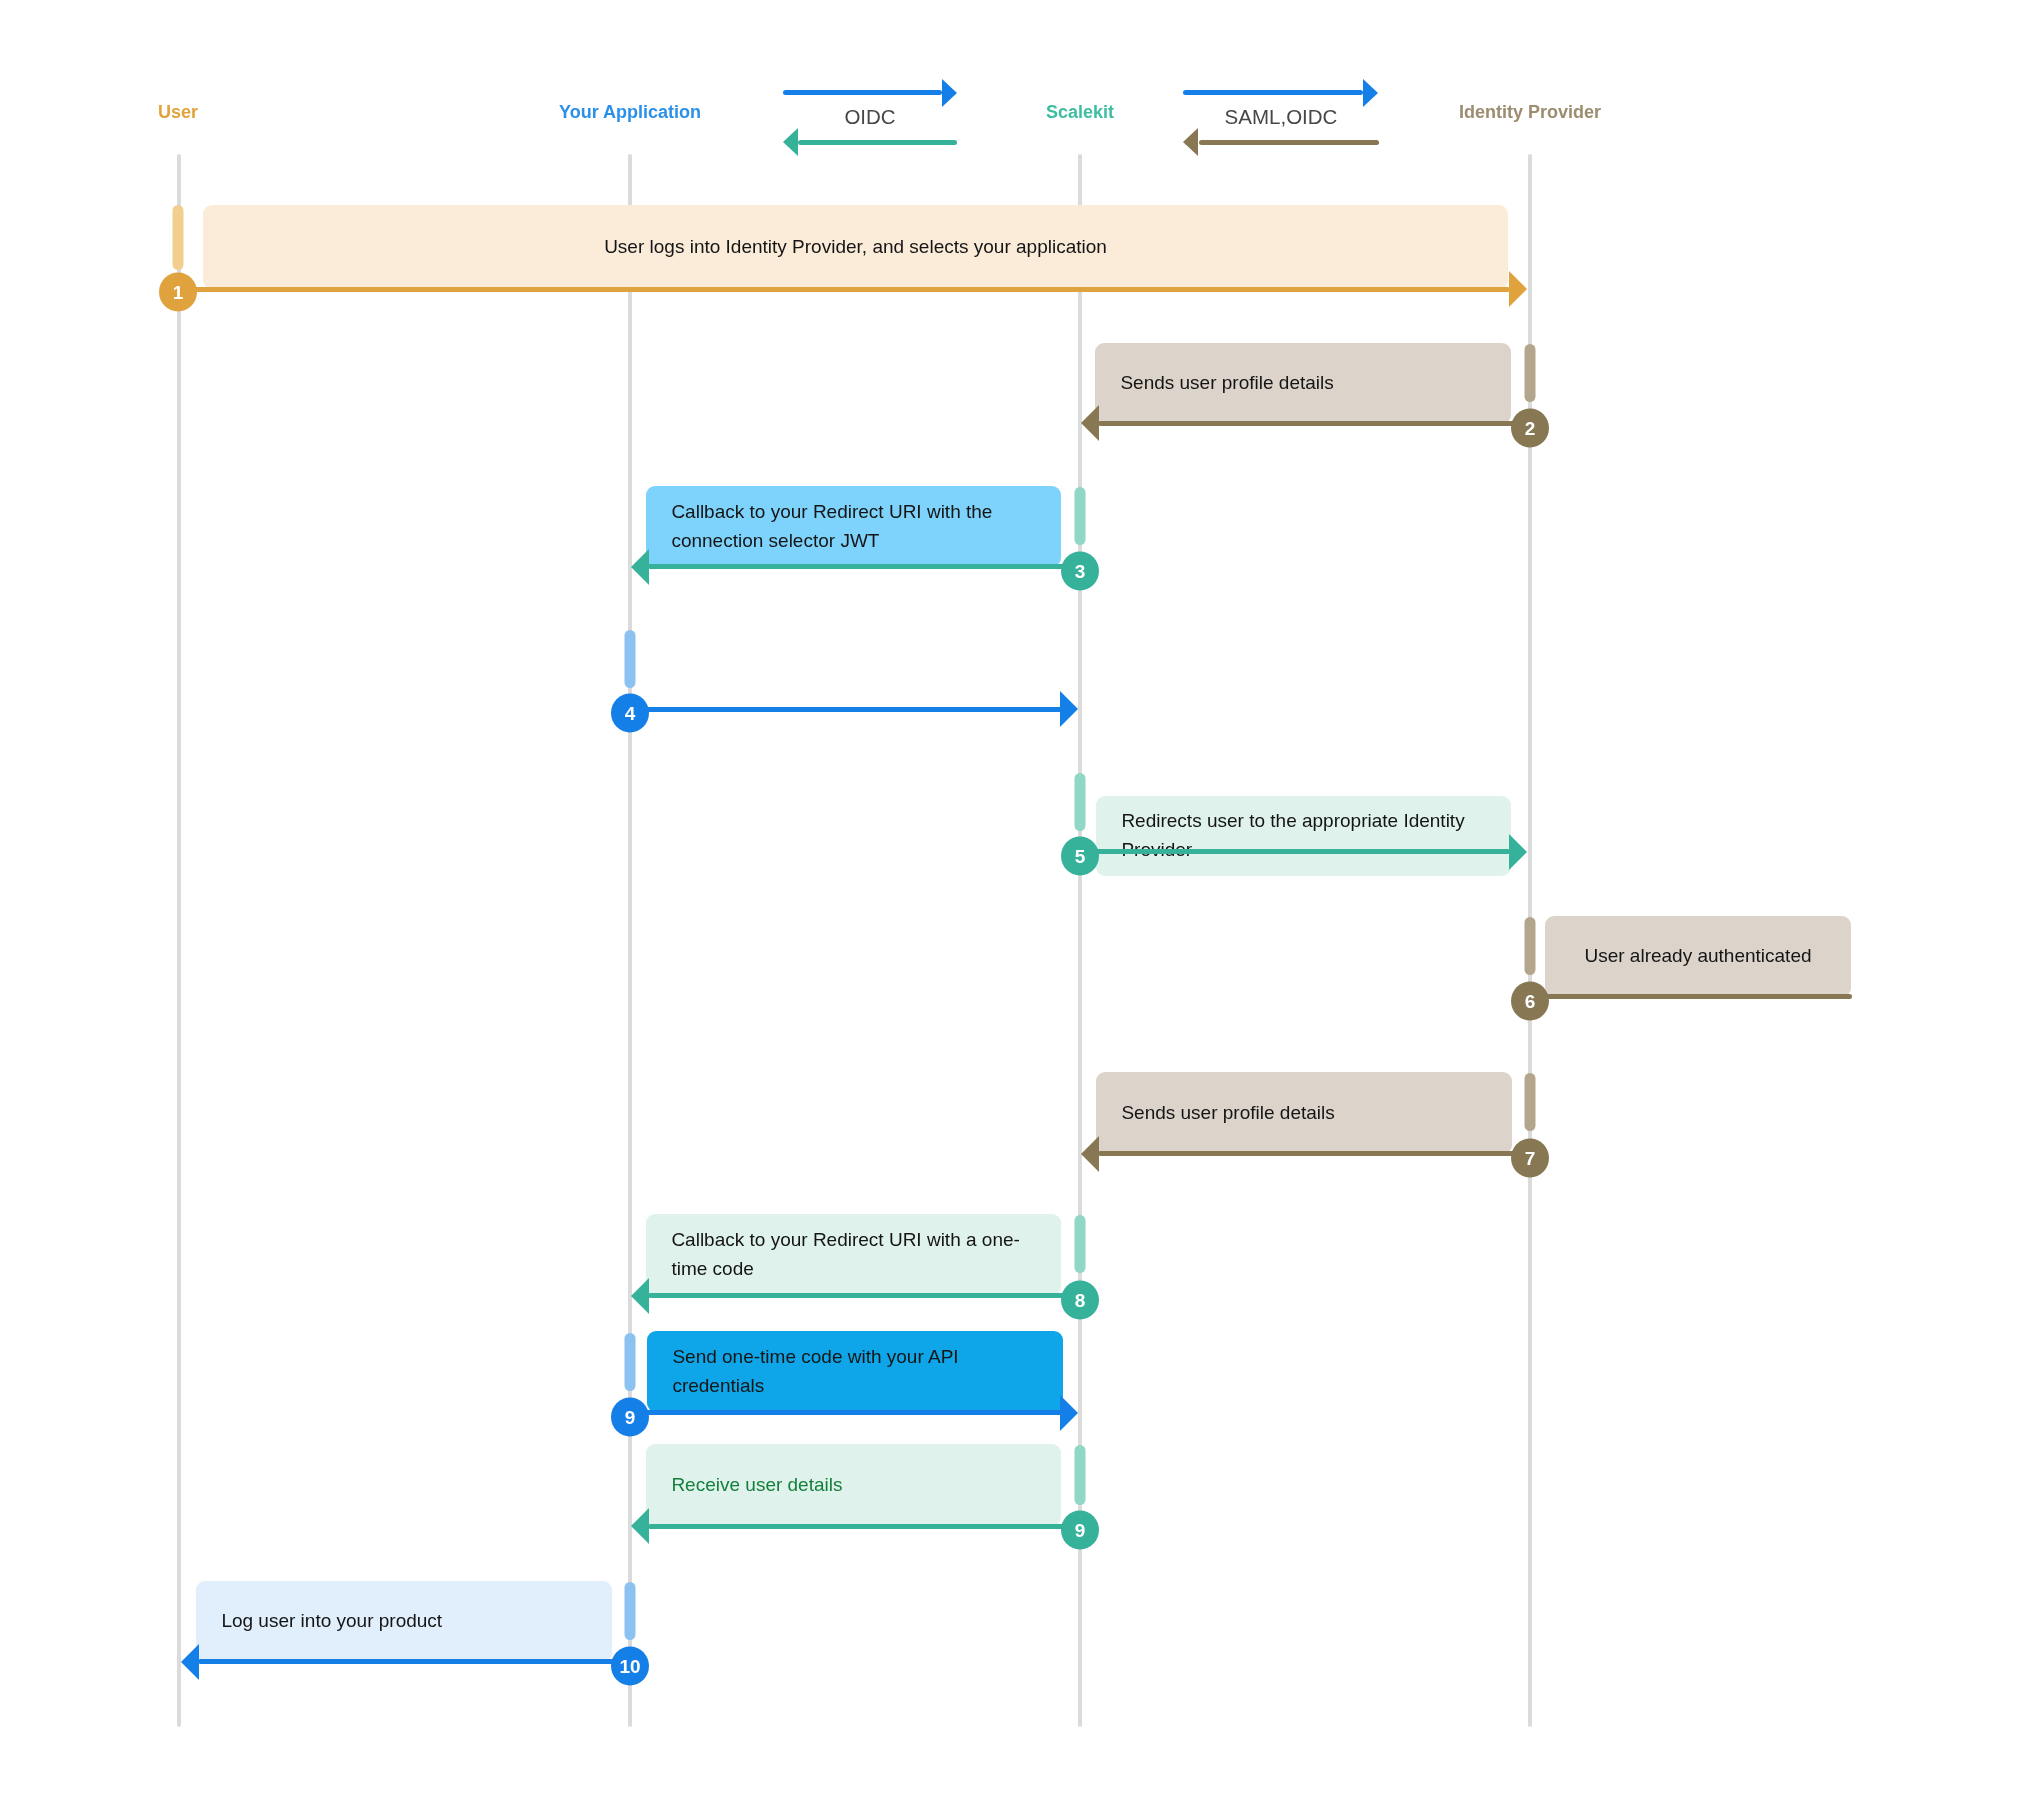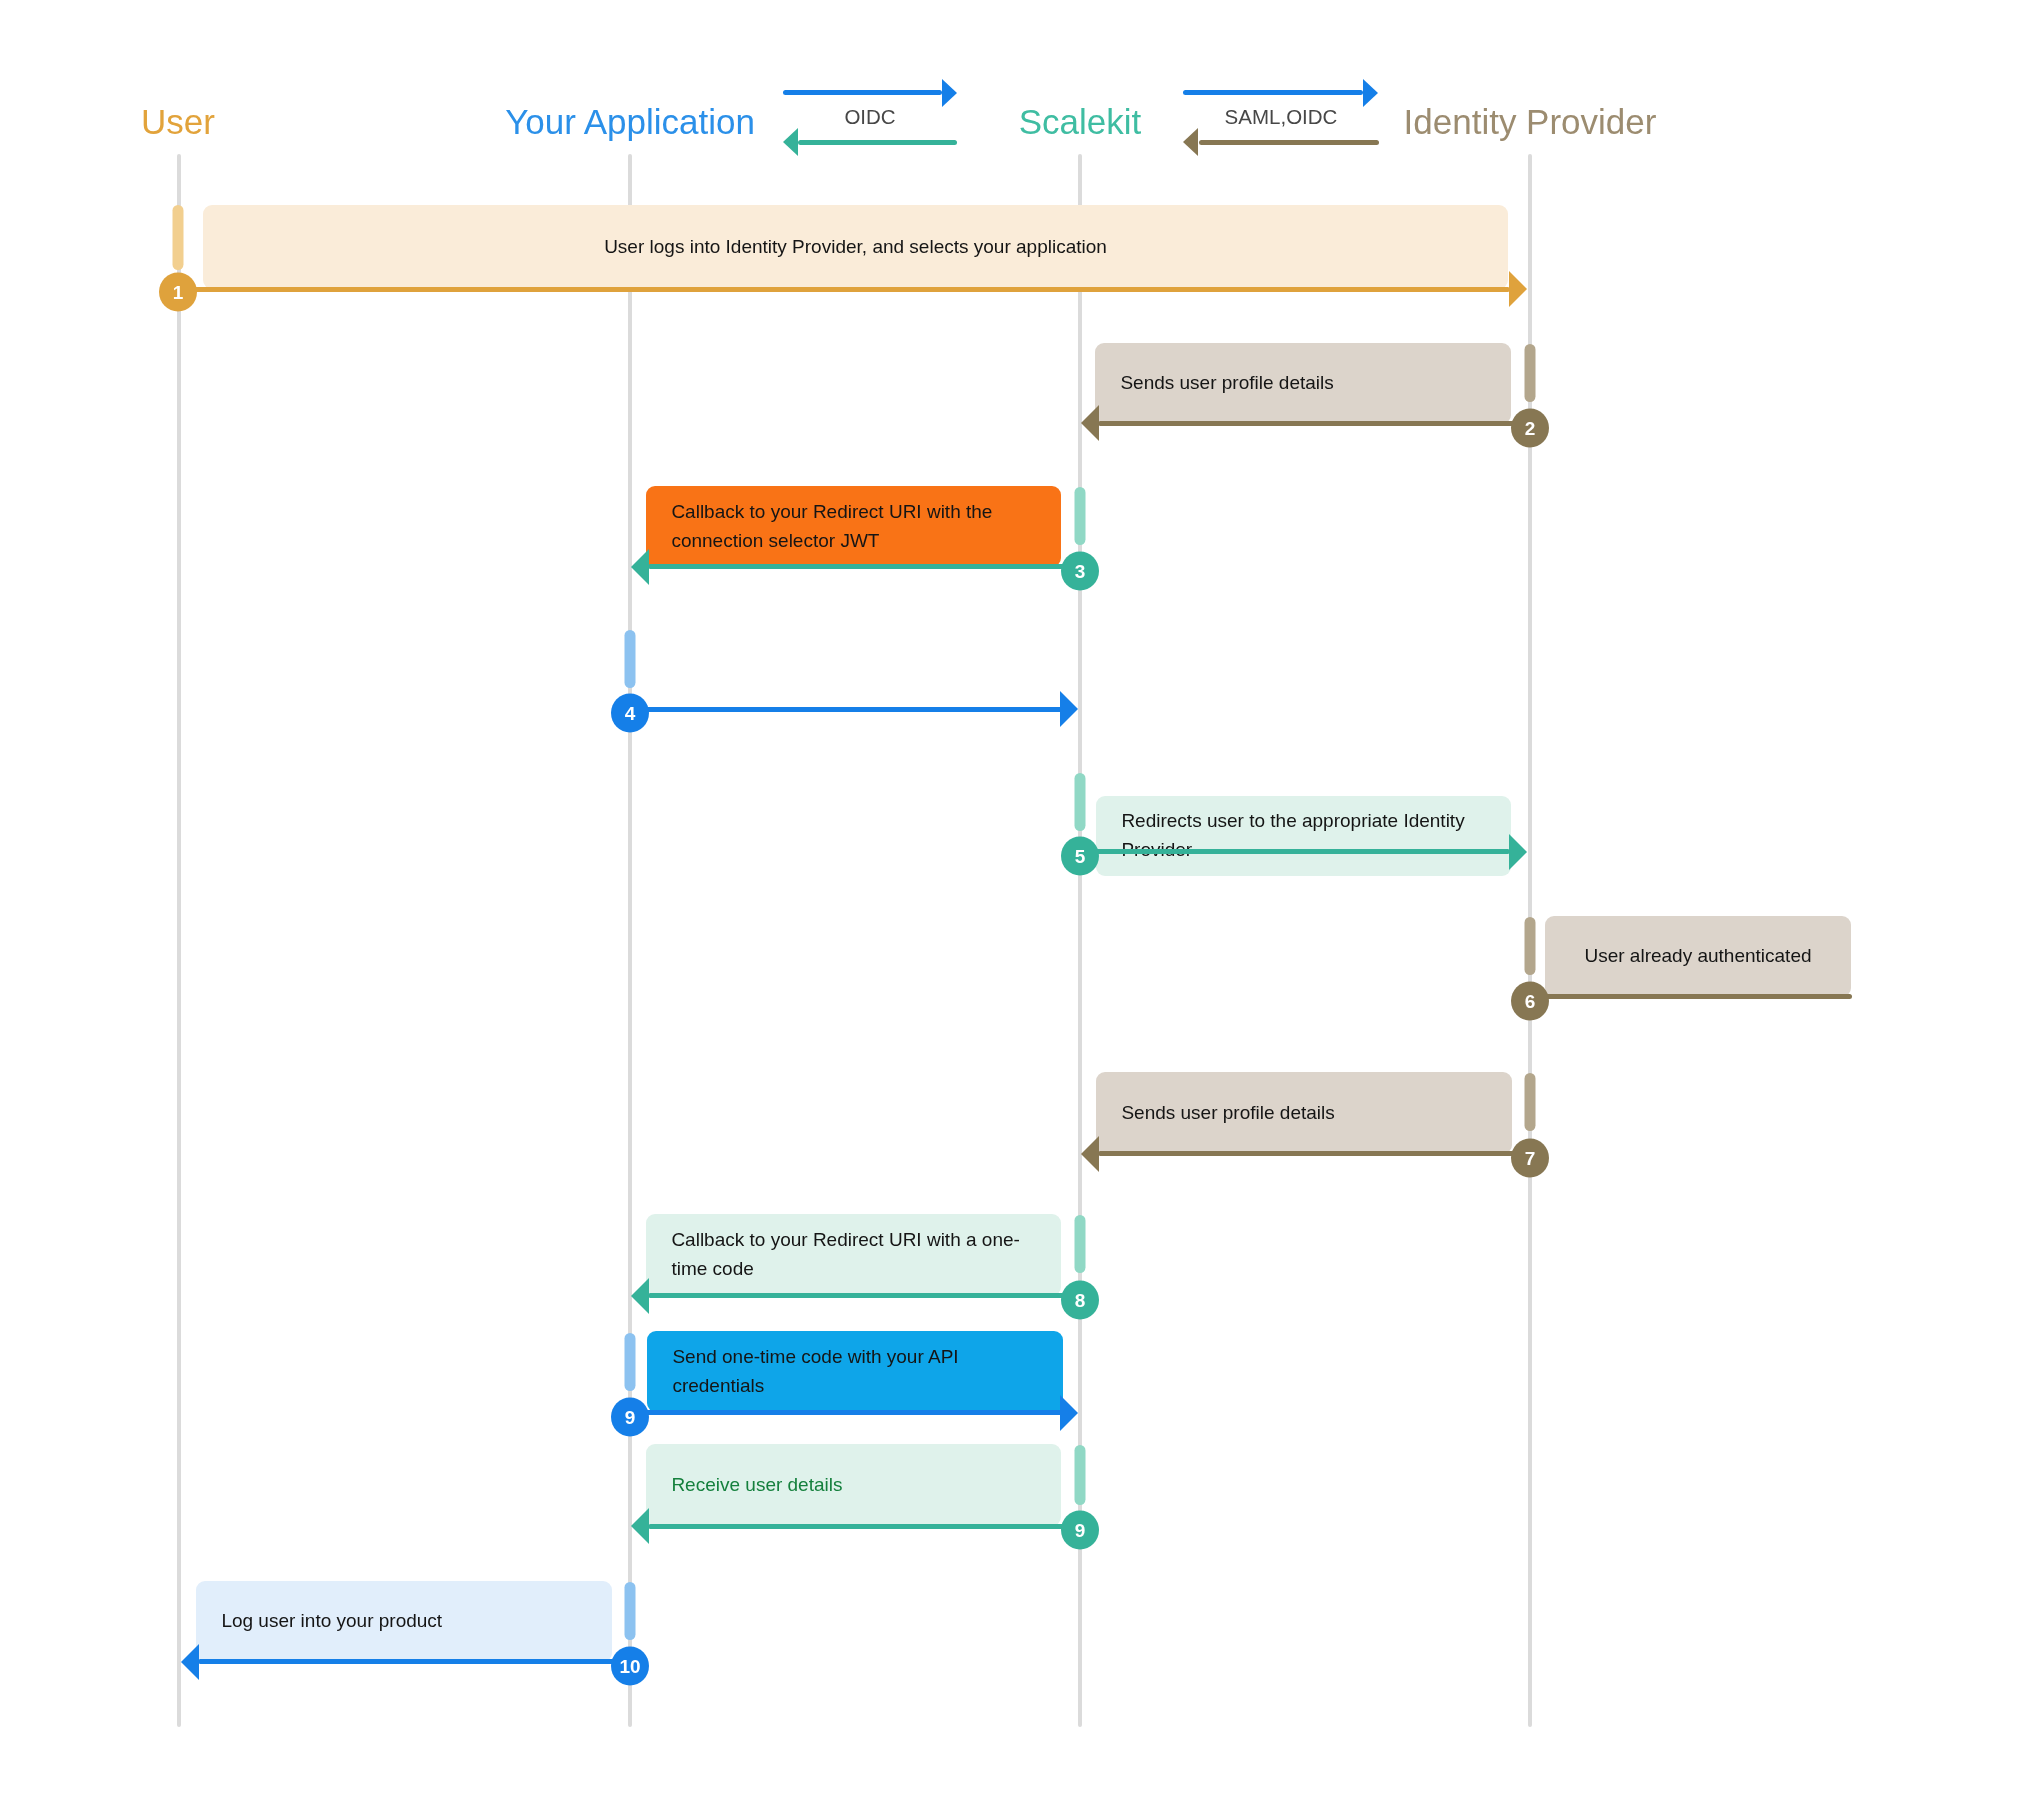--- a/index.html
+++ b/index.html
@@ -5,21 +5,21 @@
   html,body{margin:0;padding:0;background:#ffffff;}
   body{
     width:2025px;height:1818px;position:relative;overflow:hidden;
     font-family:"Liberation Sans","DejaVu Sans",sans-serif;
     -webkit-font-smoothing:antialiased;
   }
   #diagram{position:absolute;inset:0;}
   .lifeline{position:absolute;width:3.7px;border-radius:2.1px;background:#DBDBDB;}
   .actor-label{
     position:absolute;transform:translateX(-50%);
-    font-size:35px;font-weight:400;white-space:nowrap;letter-spacing:0px;
+    font-size:18px;font-weight:700;white-space:nowrap;letter-spacing:0px;
   }
   .legend-label{
     position:absolute;transform:translateX(-50%);
     font-size:20.5px;font-weight:500;color:#474747;white-space:nowrap;
   }
   .hline{position:absolute;height:5.3px;border-radius:2.5px;}
   .arrowhead{position:absolute;width:0;height:0;}
   .msg-box{
     position:absolute;border-radius:9px;
     display:flex;align-items:center;
@@ -60,21 +60,21 @@
     <div class="msg-box center" style="left: 203px; top: 205px; width: 1305px; height: 84px; background: rgb(250, 236, 217); color: rgb(21, 21, 21);">User logs into Identity Provider, and selects your application</div>
     <div class="activation-bar" style="left: 178px; top: 205px; height: 65px; background: rgb(242, 207, 143);"></div>
     <div class="hline" style="left: 178px; width: 1332px; top: 287px; background: rgb(223, 162, 60);"></div>
     <div class="arrowhead" style="border-top: 18px solid transparent; border-bottom: 18px solid transparent; top: 271px; border-left: 18.5px solid rgb(223, 162, 60); left: 1509px;"></div>
     <div class="num-badge" style="left: 178px; top: 292px; background: rgb(223, 162, 60);">1</div>
     <div class="msg-box" style="left: 1095px; top: 343px; width: 416px; height: 81px; background: rgb(220, 212, 203); color: rgb(21, 21, 21);">Sends user profile details</div>
     <div class="activation-bar" style="left: 1530px; top: 344px; height: 58px; background: rgb(179, 166, 140);"></div>
     <div class="hline" style="left: 1098px; width: 431px; top: 421px; background: rgb(135, 119, 83);"></div>
     <div class="arrowhead" style="border-top: 18px solid transparent; border-bottom: 18px solid transparent; top: 405px; border-right: 18.5px solid rgb(135, 119, 83); left: 1081px;"></div>
     <div class="num-badge" style="left: 1530px; top: 428px; background: rgb(135, 119, 83);">2</div>
-    <div class="msg-box" style="left: 646px; top: 486px; width: 415px; height: 81px; background: #f97316; color: rgb(21, 21, 21);">Callback to your Redirect URI with the connection selector JWT</div>
+    <div class="msg-box" style="left: 646px; top: 486px; width: 415px; height: 81px; background: #7dd3fc; color: rgb(21, 21, 21);">Callback to your Redirect URI with the connection selector JWT</div>
     <div class="activation-bar" style="left: 1080px; top: 487px; height: 58px; background: rgb(144, 216, 197);"></div>
     <div class="hline" style="left: 648px; width: 432px; top: 564px; background: rgb(53, 178, 153);"></div>
     <div class="arrowhead" style="border-top: 18px solid transparent; border-bottom: 18px solid transparent; top: 549px; border-right: 18.5px solid rgb(53, 178, 153); left: 631px;"></div>
     <div class="num-badge" style="left: 1080px; top: 571px; background: rgb(53, 178, 153);">3</div>
     <div class="activation-bar" style="left: 630px; top: 630px; height: 58px; background: rgb(140, 194, 240);"></div>
     <div class="hline" style="left: 630px; width: 432px; top: 707px; background: rgb(21, 127, 232);"></div>
     <div class="arrowhead" style="border-top: 18px solid transparent; border-bottom: 18px solid transparent; top: 691px; border-left: 18.5px solid rgb(21, 127, 232); left: 1060px;"></div>
     <div class="num-badge" style="left: 630px; top: 713px; background: rgb(21, 127, 232);">4</div>
     <div class="msg-box" style="left: 1096px; top: 772px; width: 415px; height: 80px; background: rgb(223, 242, 235); color: rgb(21, 21, 21); margin-top: 24px;">Redirects user to the appropriate Identity Provider</div>
     <div class="activation-bar" style="left: 1080px; top: 773px; height: 58px; background: rgb(144, 216, 197);"></div>

